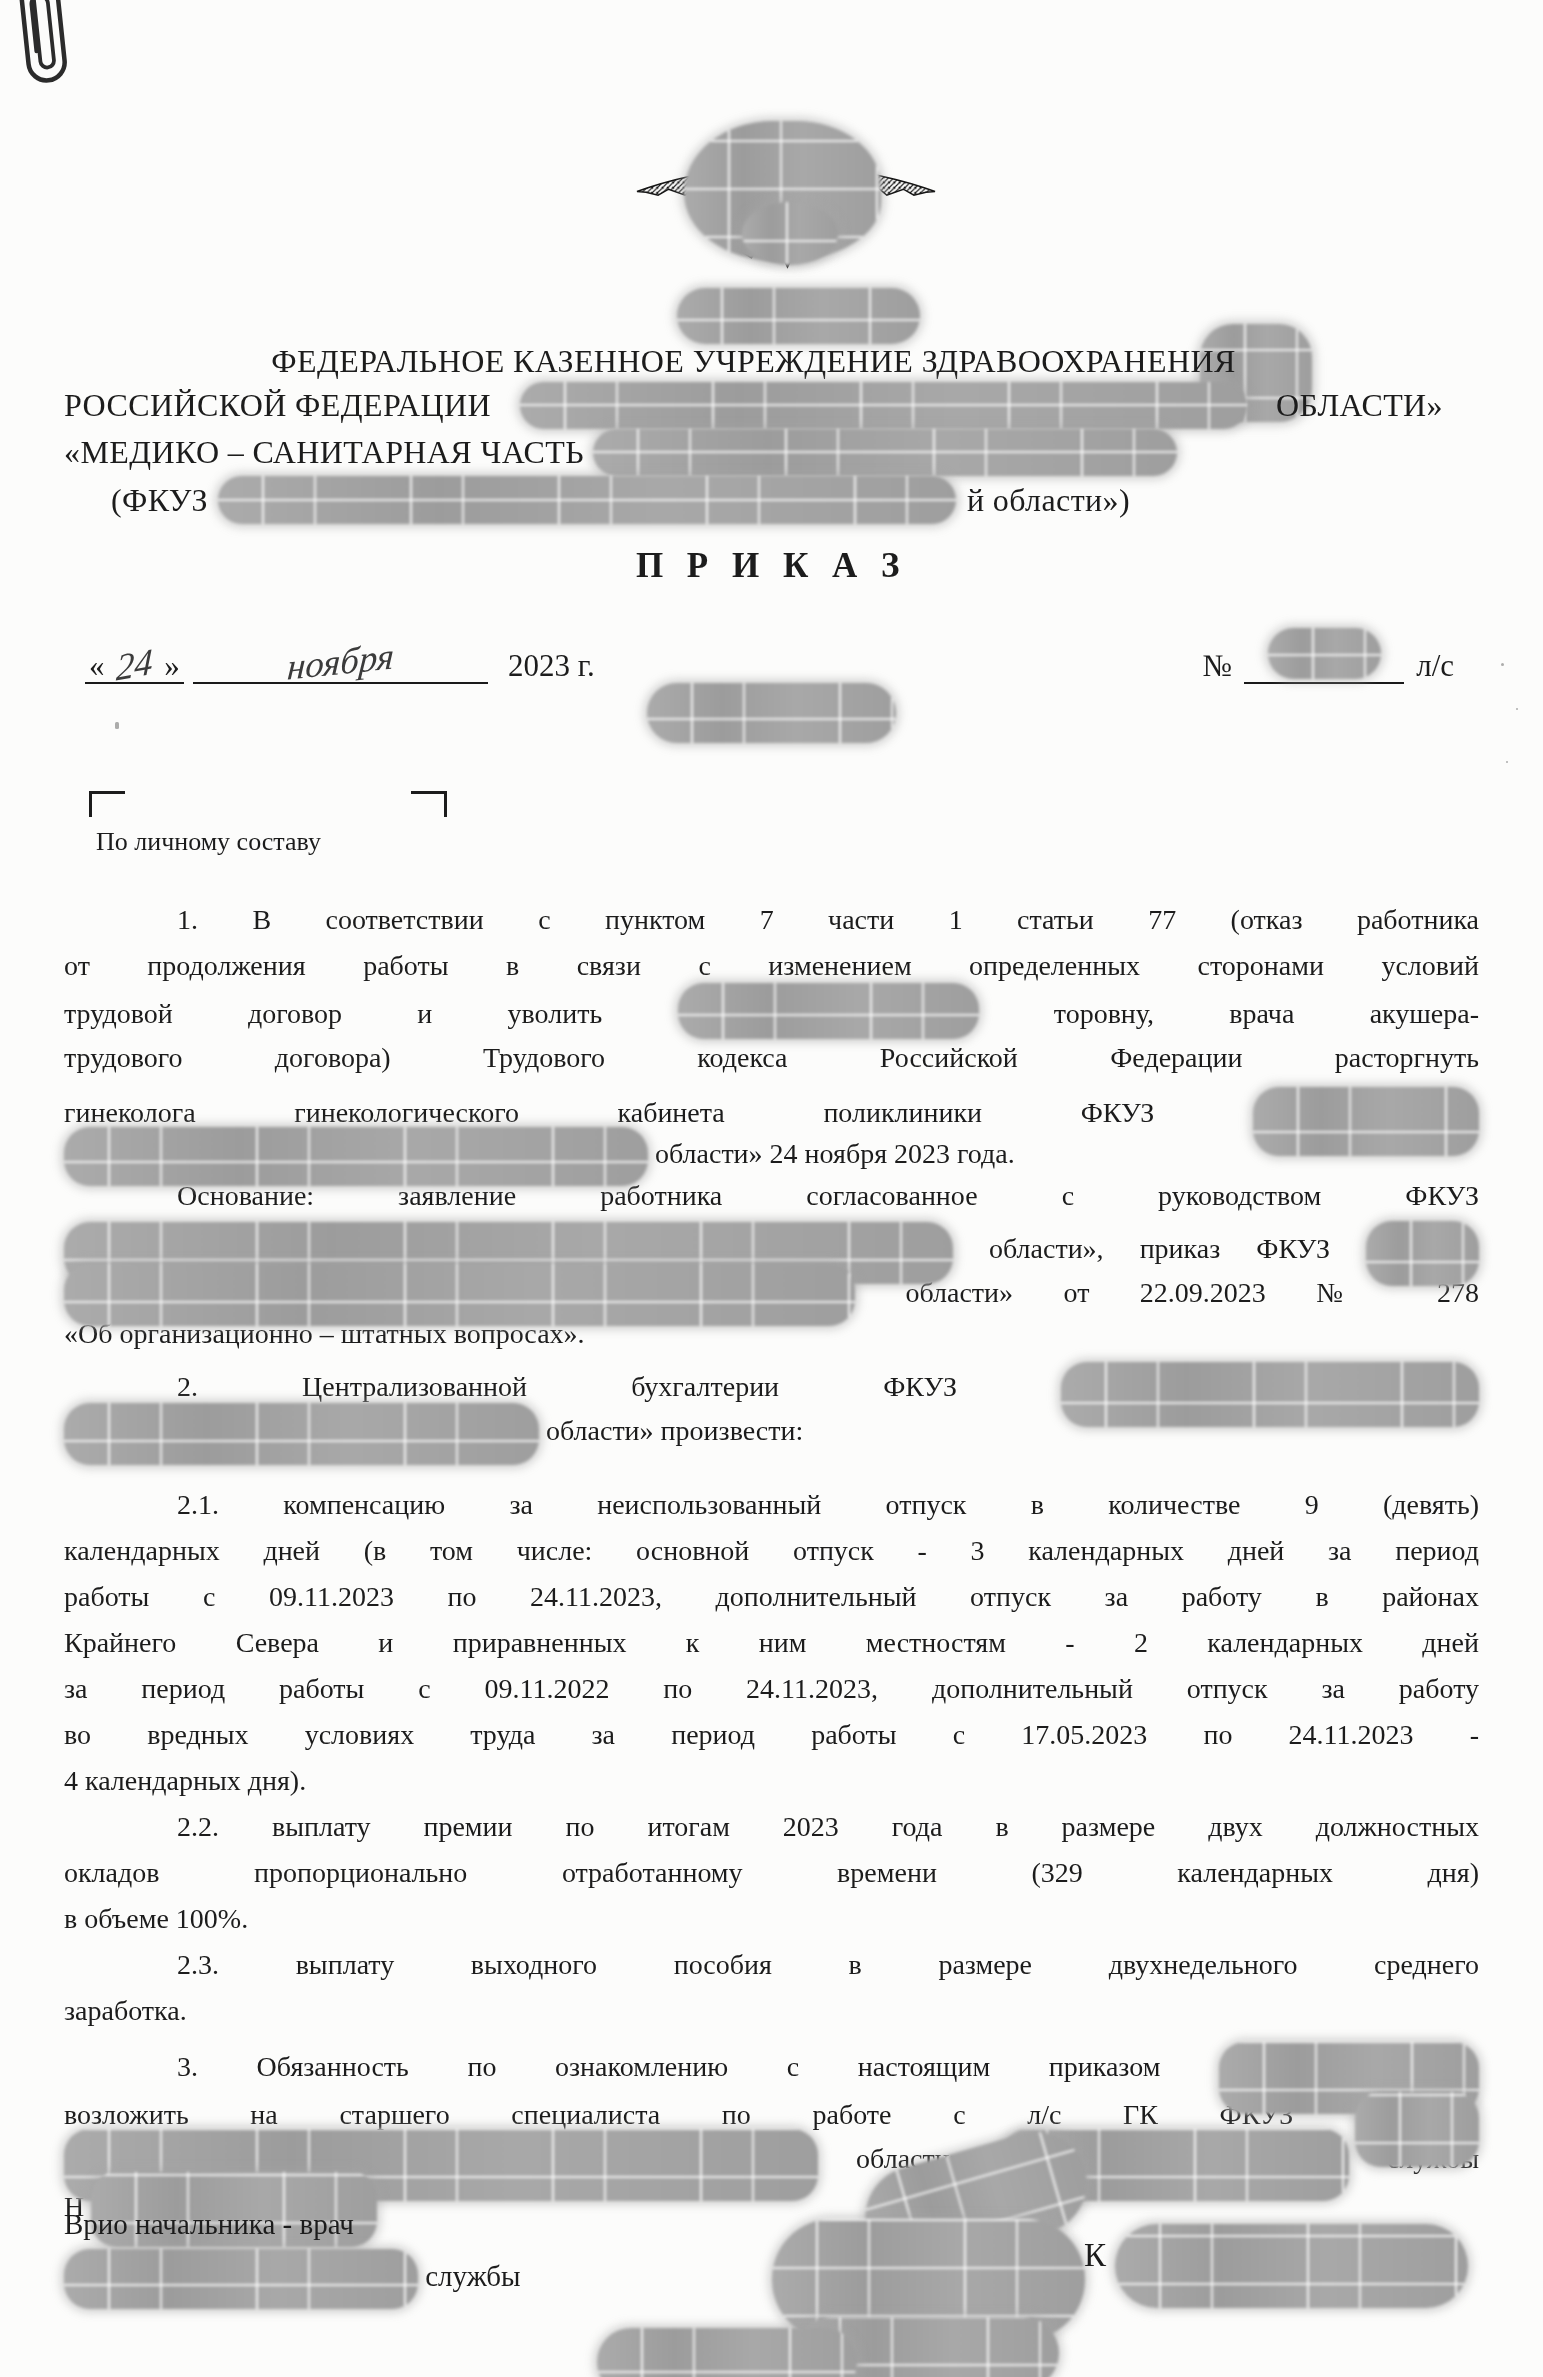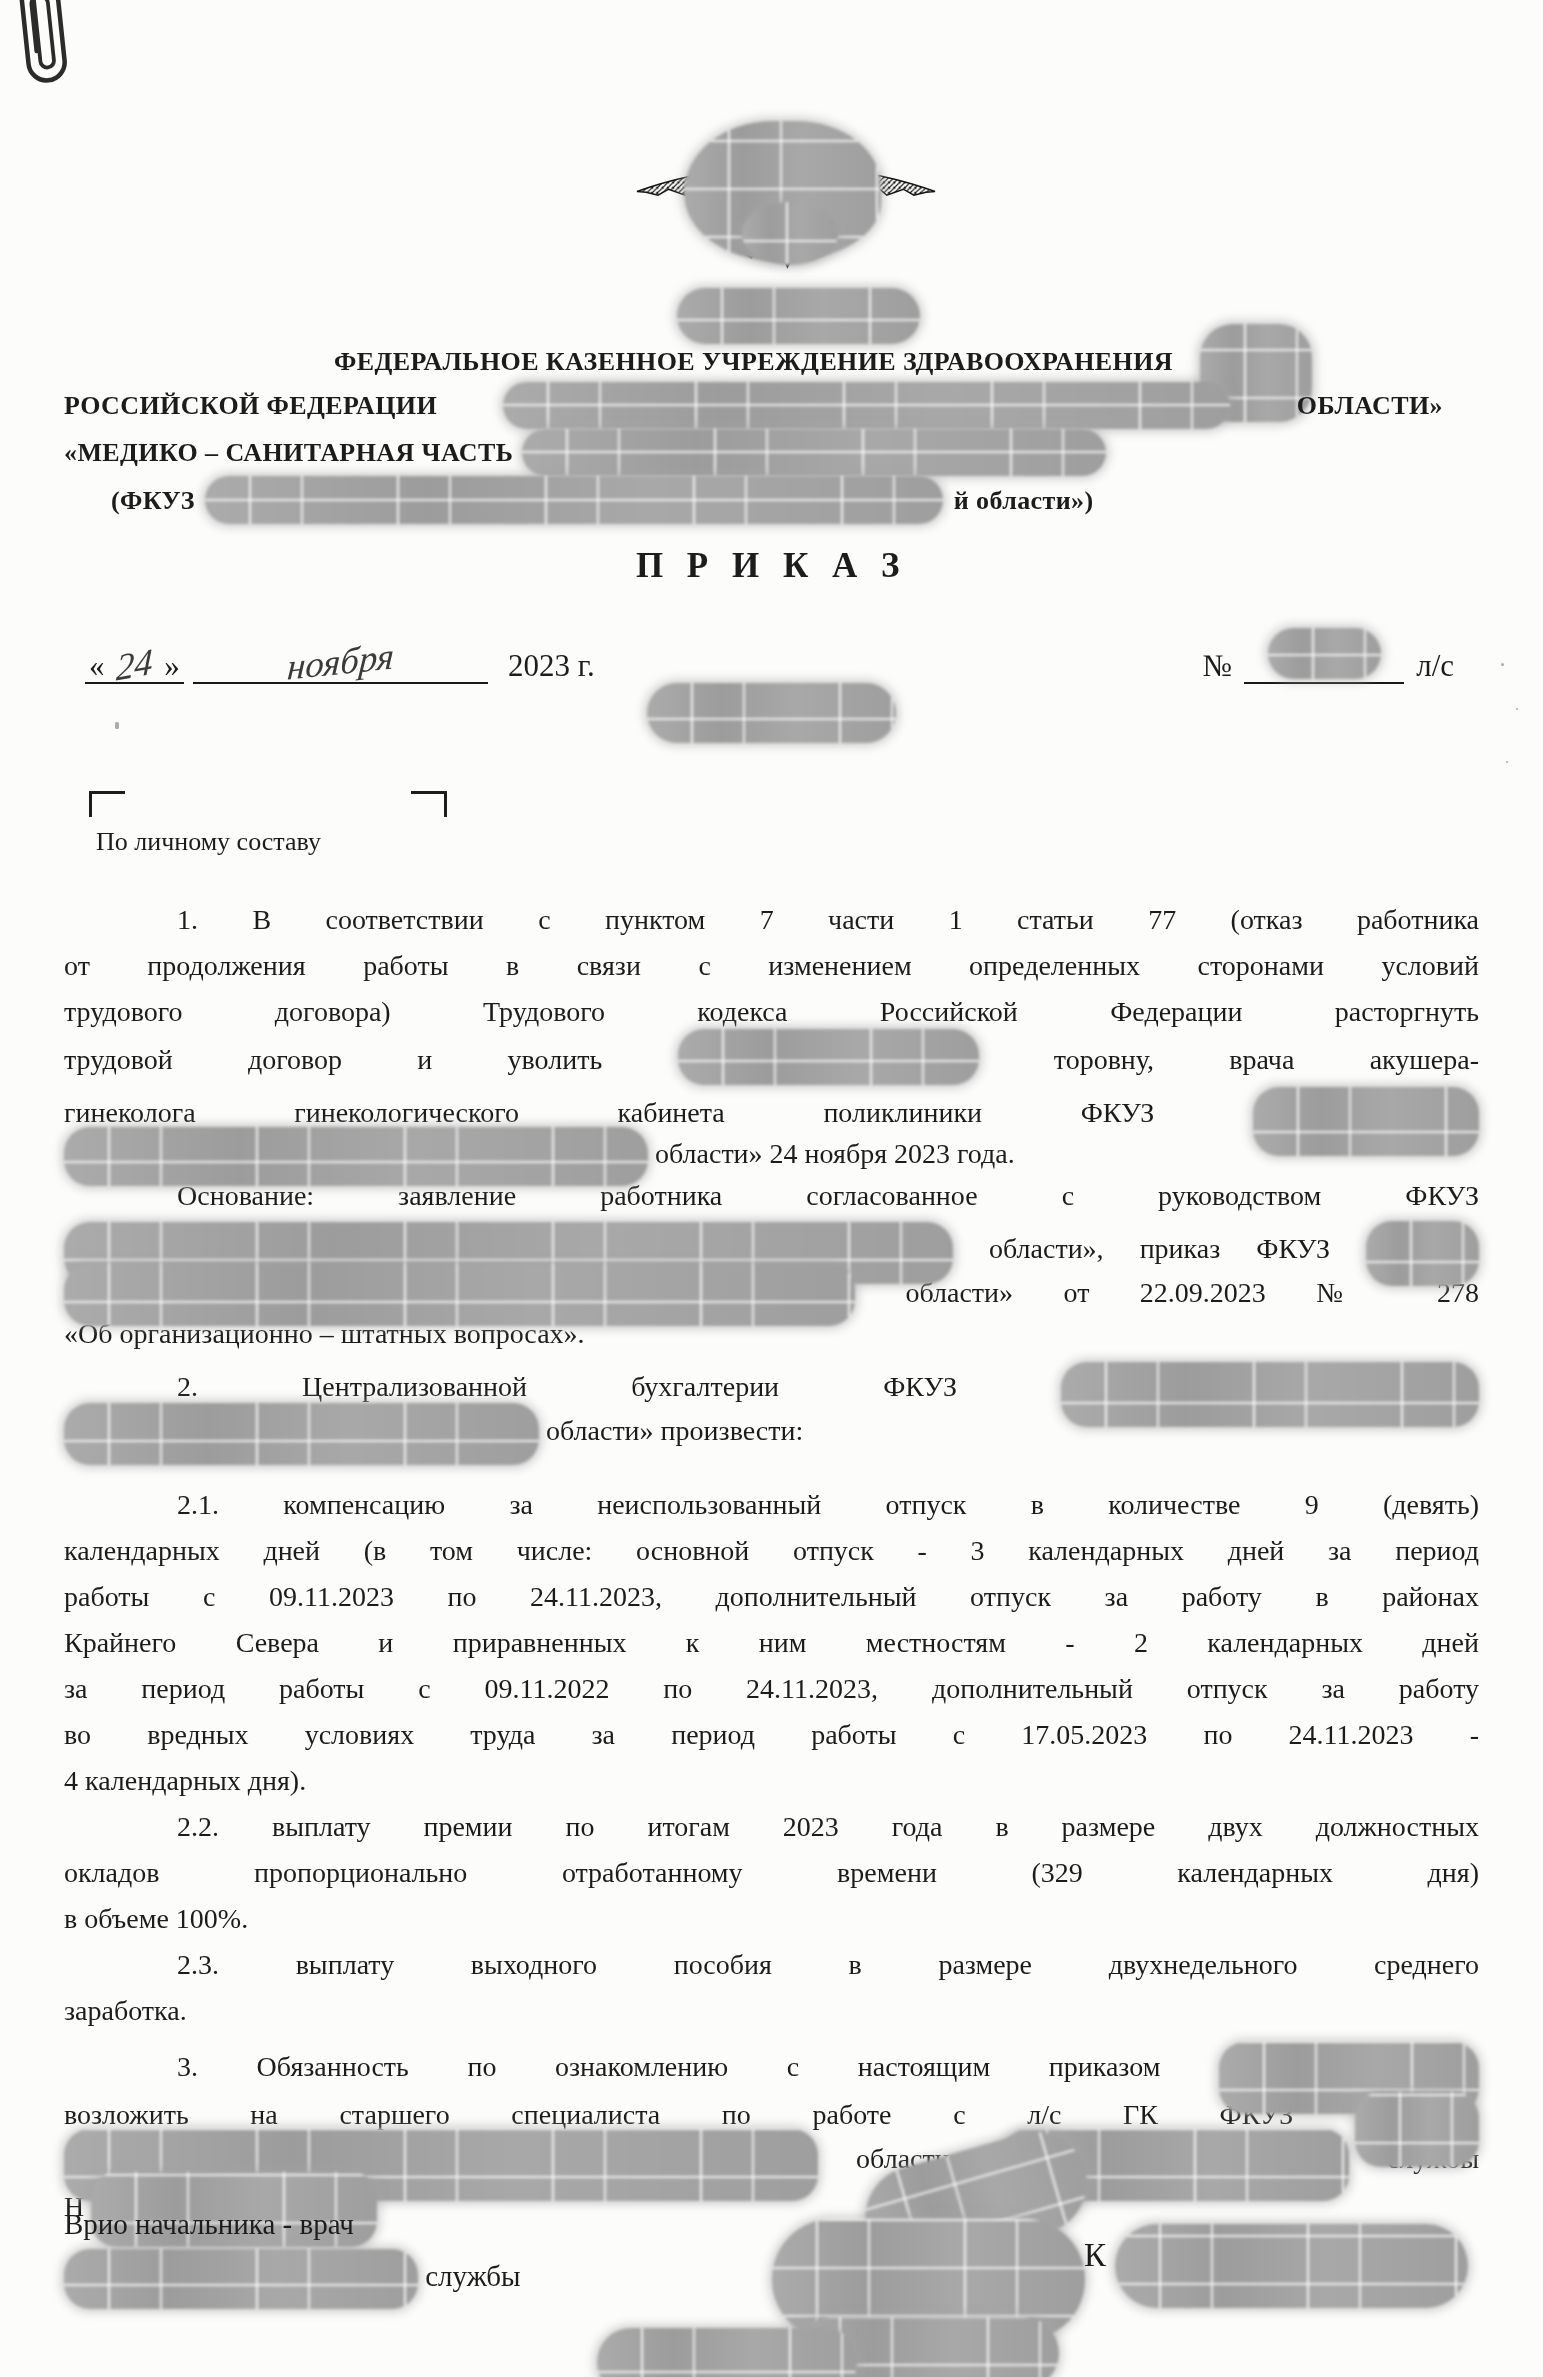--- a/index.html
+++ b/index.html
@@ -16,21 +16,21 @@
       repeating-linear-gradient(90deg, transparent 0 44px, rgba(255,255,255,.9) 44px 46px, transparent 46px 96px, rgba(255,255,255,.8) 96px 98px, transparent 98px 148px),
       linear-gradient(90deg,#ababab,#9c9c9c 30%,#a8a8a8 60%,#9e9e9e);
     filter:blur(1.7px);
     box-shadow:0 0 9px 3.8px rgba(165,165,165,.45);
   }
   .blob{position:absolute;border-radius:30px;}
   .redact{display:inline-block;vertical-align:middle;position:relative;border-radius:26px;}
   
   .org-header{
     position:absolute;left:64px;top:341px;width:1379px;
-    font-weight:bold;font-size:26px;line-height:41px;letter-spacing:0.4px;
+    font-weight:normal;font-size:32px;line-height:41px;letter-spacing:0.4px;
   }
   .org-header .row{display:flex;align-items:center;white-space:nowrap;}
   .org-header .row.center{justify-content:center;}
   .org-title{
     position:absolute;left:0;top:546px;width:100%;text-align:center;
     font-size:35px;font-weight:bold;letter-spacing:7.5px;
   }
   
   .date-row{
     position:absolute;left:89px;right:89px;top:631px;
@@ -131,22 +131,22 @@
   </div>
   <div class="blob" style="left:647px;top:683px;width:249px;height:60px;border-radius:30px;"></div>
 
   <div class="corner cl"></div>
   <div class="corner cr"></div>
   <div class="subject">По личному составу</div>
 
   <div class="body-block" id="body-block">
       <div class="line" style="text-indent: 113px;"><span>1. В соответствии с пунктом 7 части 1 статьи 77 (отказ работника</span></div>
       <div class="line"><span>от продолжения работы в связи с изменением определенных сторонами условий</span></div>
+      <div class="line"><span>трудовой договор и уволить</span> <span class="redact" style="width: 301px; height: 56px; top: -6px;"></span> <span>торовну, врача акушера-</span></div>
       <div class="line"><span>трудового договора) Трудового кодекса Российской Федерации расторгнуть</span></div>
-      <div class="line"><span>трудовой договор и уволить</span> <span class="redact" style="width: 301px; height: 56px; top: -6px;"></span> <span>торовну, врача акушера-</span></div>
       <div class="line"><span>гинеколога гинекологического кабинета поликлиники ФКУЗ</span> <span class="redact" style="width: 226px; height: 69px; top: 6px;"></span></div>
       <div class="line last-l"><span class="redact" style="width: 584px; height: 59px; top: 0px;"></span> <span>области» 24 ноября 2023 года.</span></div>
       <div class="line" style="text-indent: 113px;"><span>Основание: заявление работника согласованное с руководством ФКУЗ</span></div>
       <div class="line"><span class="redact" style="width: 889px; height: 62px; top: 1.5px;"></span> <span>области», приказ ФКУЗ</span> <span class="redact" style="width: 113px; height: 65px; top: 1.5px;"></span></div>
       <div class="line"><span class="redact" style="width: 791px; height: 62px; top: -1.5px;"></span> <span>области» от 22.09.2023 № 278</span></div>
       <div class="line last-l"><span>«Об организационно – штатных вопросах».</span></div>
       <div class="line" style="text-indent: 113px;"><span>2. Централизованной бухгалтерии ФКУЗ</span> <span class="redact" style="width: 418px; height: 65px; top: 4.5px;"></span></div>
       <div class="line last-l"><span class="redact" style="width: 475px; height: 62px; top: 0px;"></span> <span>области» произвести:</span></div>
       <div class="line" style="text-indent: 113px; margin-top: 33px;"><span>2.1. компенсацию за неиспользованный отпуск в количестве 9 (девять)</span></div>
       <div class="line"><span>календарных дней (в том числе: основной отпуск - 3 календарных дней за период</span></div>

